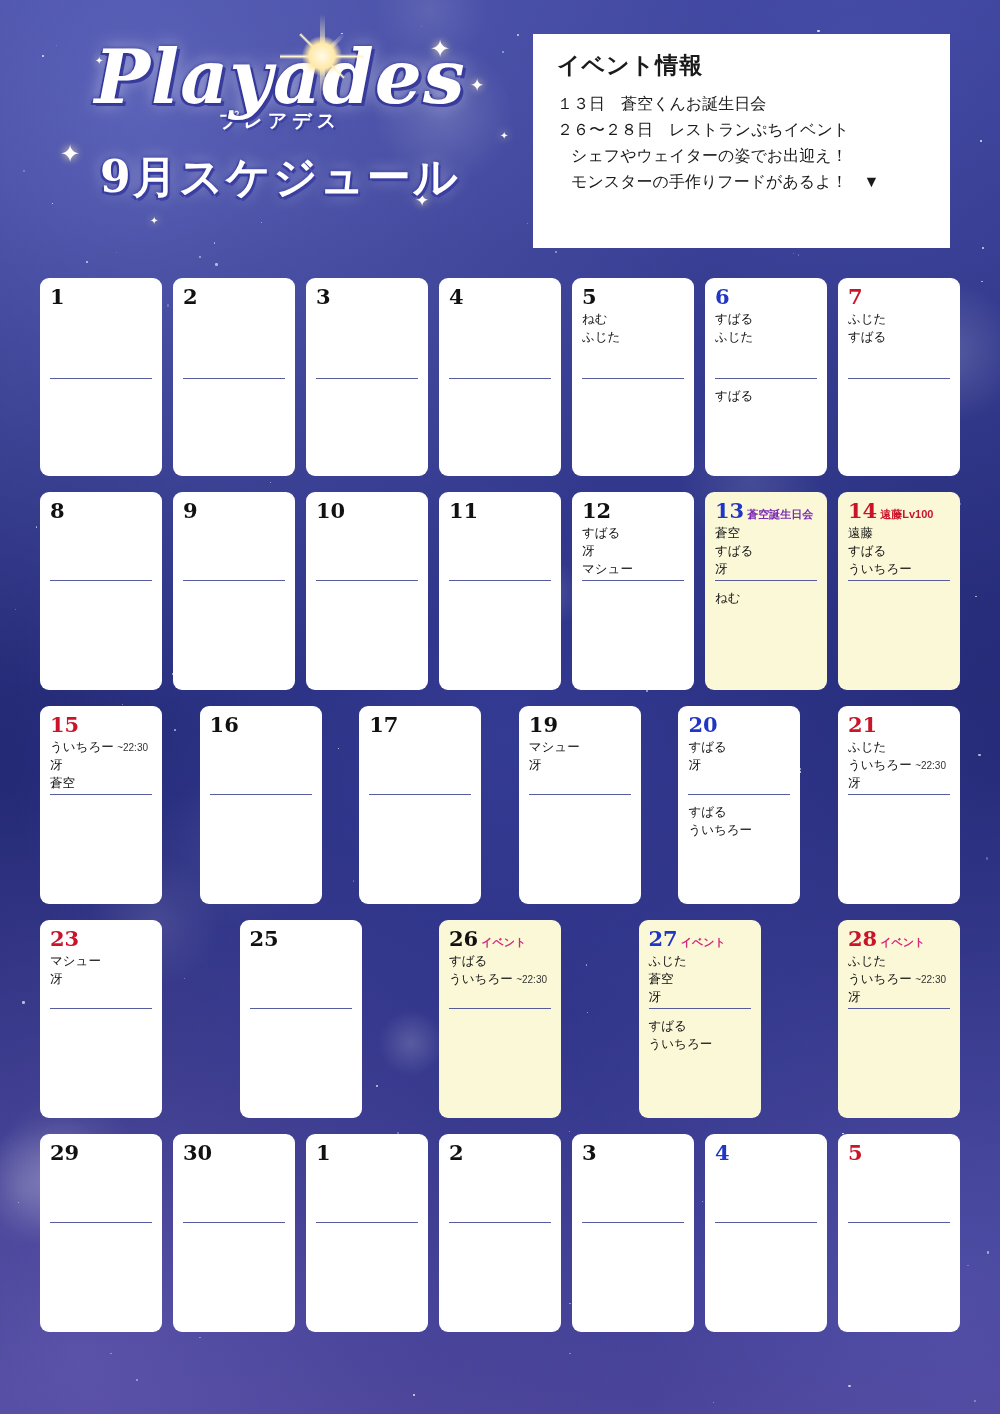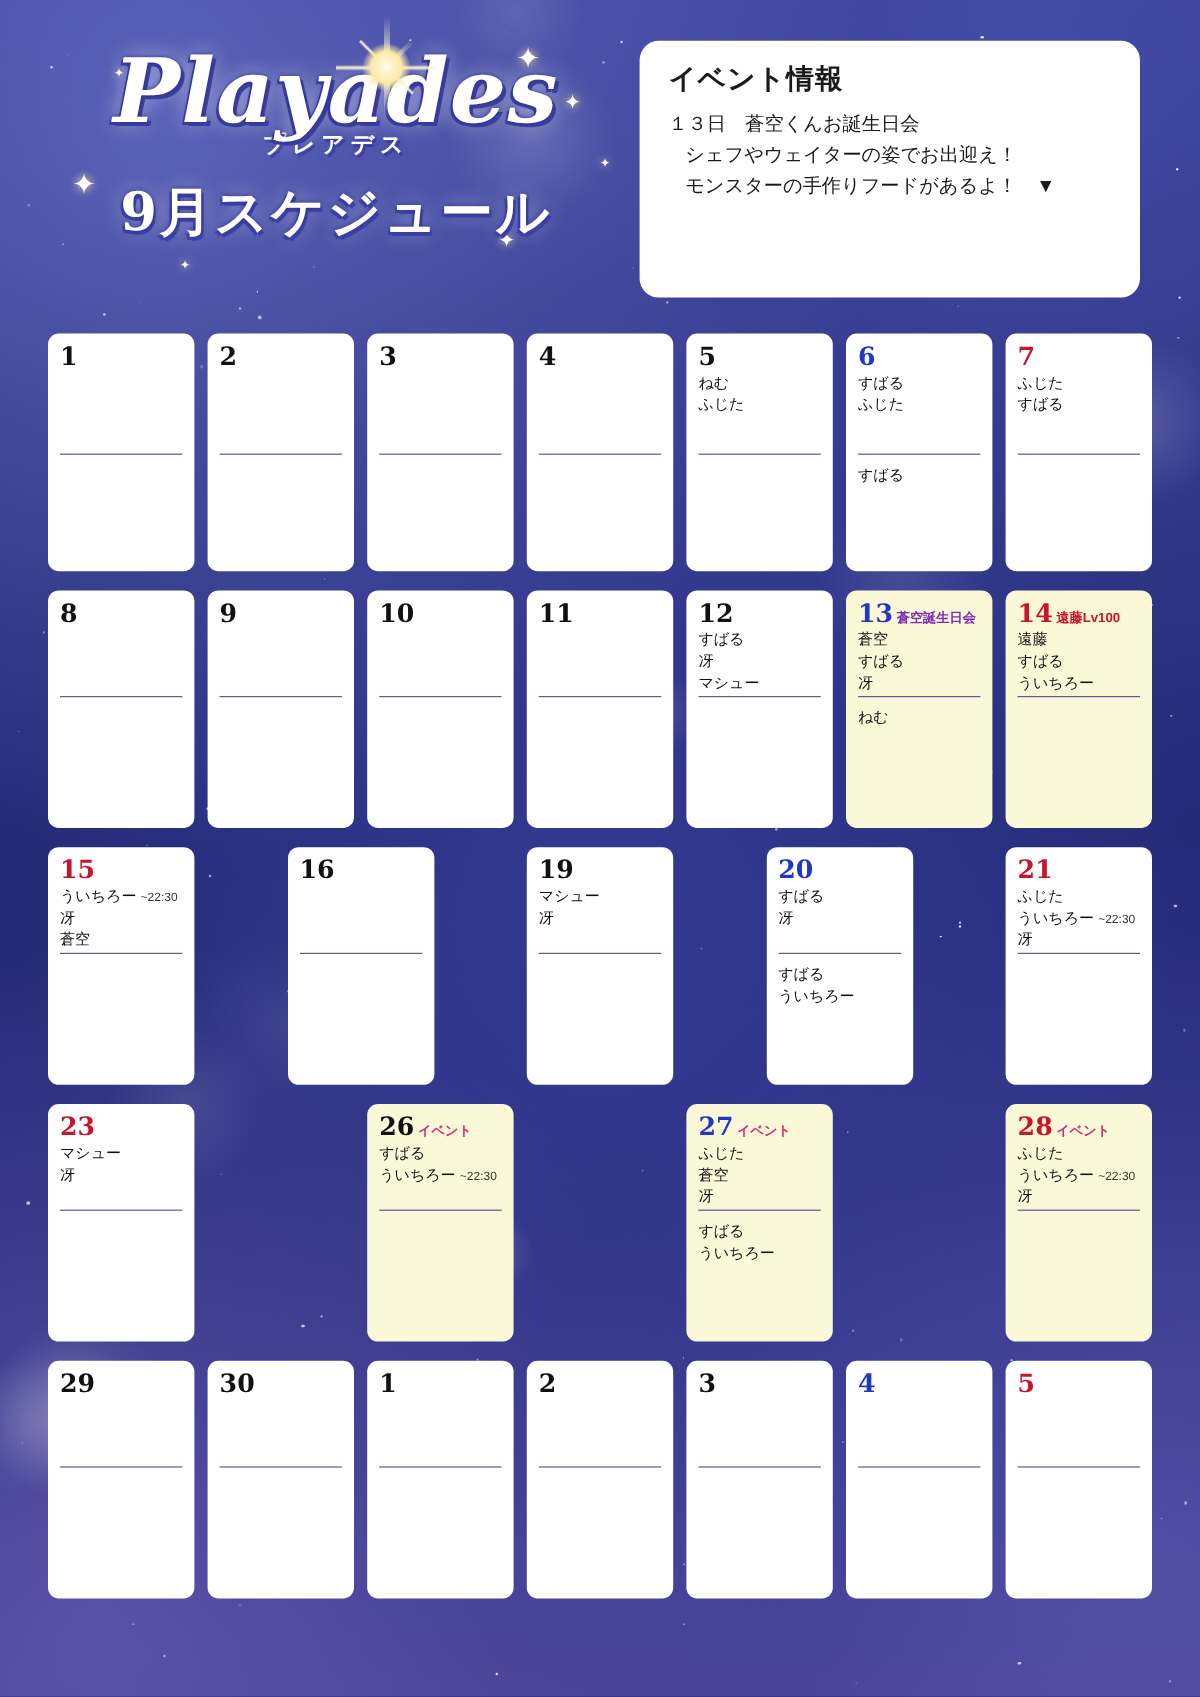--- a/index.html
+++ b/index.html
@@ -128,21 +128,21 @@
     pointer-events: none;
   }
 
   .info-box {
     position: absolute;
     left: 533px;
     top: 34px;
     width: 417px;
     height: 214px;
     background: #ffffff;
-    border-radius: 16px;
+    border-radius: 0;
     box-sizing: border-box;
     padding: 16px 20px 10px 24px;
   }
   .info-title {
     font-size: 23px;
     font-weight: bold;
     color: #1a1a1a;
     margin-bottom: 10px;
     letter-spacing: 1px;
   }
@@ -421,20 +421,21 @@
         </span>
       </div>
       <div class="logo-sub">プレアデス</div>
       <div class="logo-month">9月スケジュール</div>
     </div>
 
     <div class="info-box">
       <div class="info-title">イベント情報</div>
       <div id="info-lines">
           <div class="info-line">１３日　蒼空くんお誕生日会</div>
+          <div class="info-line">２６〜２８日　レストランぷちイベント</div>
           <div class="info-line indent">シェフやウェイターの姿でお出迎え！</div>
           <div class="info-line indent">モンスターの手作りフードがあるよ！　▼</div>
         </div>
     </div>
   </div>
 
   <div class="calendar" id="calendar">
       <div class="week">
         <div class="day">
           <div class="day-head">
@@ -580,20 +581,27 @@
         </div>
         <div class="day">
           <div class="day-head">
             <div class="day-num">16</div>
           </div>
           <div class="entries"></div>
           <div class="divider" style="top: 88px;"></div>
         </div>
         <div class="day">
           <div class="day-head">
+            <div class="day-num">17</div>
+          </div>
+          <div class="entries"></div>
+          <div class="divider" style="top: 88px;"></div>
+        </div>
+        <div class="day">
+          <div class="day-head">
             <div class="day-num">19</div>
           </div>
           <div class="entries">
             <div class="entry">マシュー</div>
             <div class="entry">冴</div>
           </div>
           <div class="divider" style="top: 88px;"></div>
         </div>
         <div class="day">
           <div class="day-head">
@@ -623,20 +631,27 @@
       </div>
       <div class="week">
         <div class="day">
           <div class="day-head">
             <div class="day-num sun">23</div>
           </div>
           <div class="entries">
             <div class="entry">マシュー</div>
             <div class="entry">冴</div>
           </div>
+          <div class="divider" style="top: 88px;"></div>
+        </div>
+        <div class="day">
+          <div class="day-head">
+            <div class="day-num">25</div>
+          </div>
+          <div class="entries"></div>
           <div class="divider" style="top: 88px;"></div>
         </div>
         <div class="day event">
           <div class="day-head">
             <div class="day-num">26</div>
             <div class="day-tag pink">イベント</div>
           </div>
           <div class="entries">
             <div class="entry">すばる</div>
             <div class="entry"><span>ういちろー </span><span class="time">~22:30</span></div>

